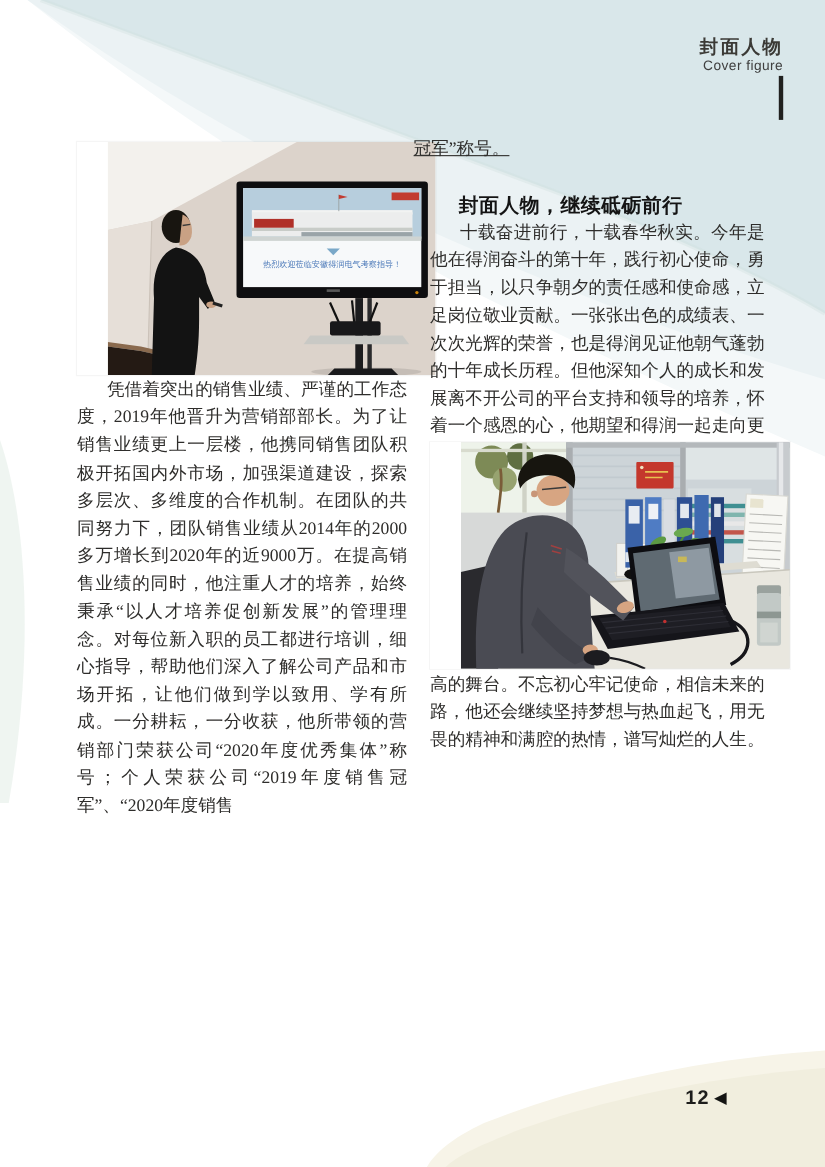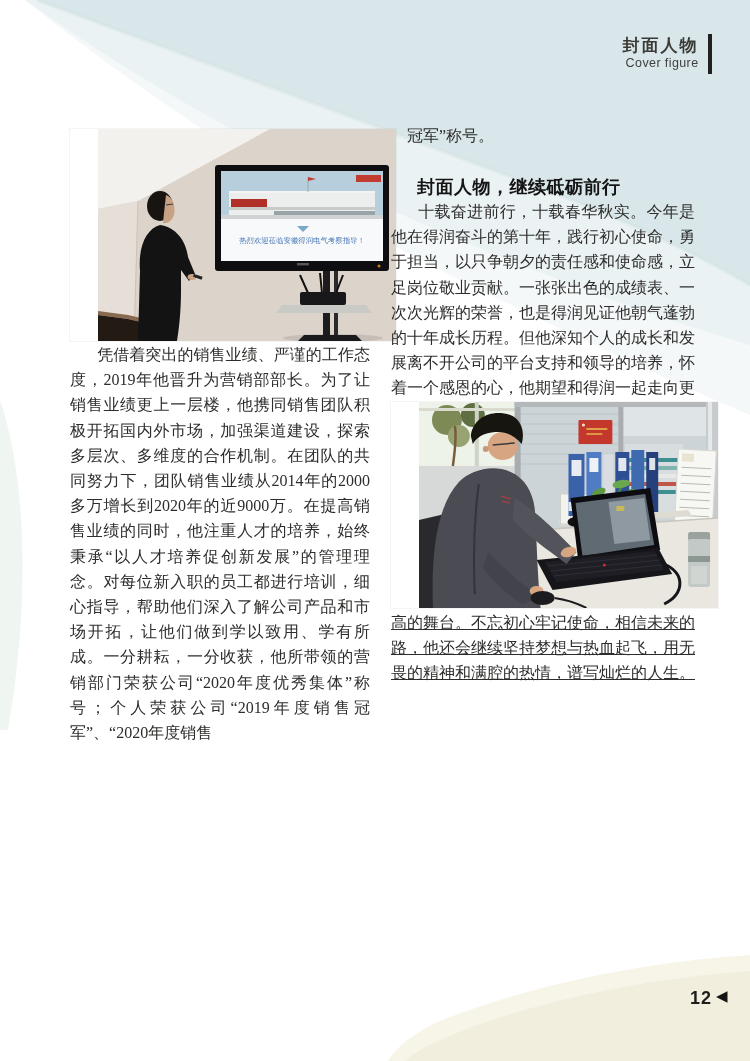--- a/index.html
+++ b/index.html
@@ -4,46 +4,46 @@
 <style>
   html,body{margin:0;padding:0;}
   body{width:750px;height:1061px;position:relative;background:#ffffff;overflow:hidden;
        font-family:"Liberation Serif","DejaVu Serif",serif;color:#2e2d2b;}
   .abs{position:absolute;}
   
   #top-decor{left:0;top:0;width:750px;height:440px;pointer-events:none;}
   #bottom-decor{left:0;bottom:0;width:750px;height:130px;pointer-events:none;}
   #left-decor{left:0;top:400px;width:46px;height:330px;pointer-events:none;}
   
-  .header{top:33px;right:38px;display:flex;align-items:center;}
+  .header{top:33px;right:38px;display:flex;align-items:flex-end;flex-direction:column;}
   .header-text{text-align:right;}
   .header-cn{font-family:"Liberation Sans","DejaVu Sans",sans-serif;font-weight:bold;
              font-size:17px;letter-spacing:2px;color:#3b3a36;line-height:20px;}
   .header-en{font-family:"Liberation Sans","DejaVu Sans",sans-serif;font-size:12.5px;
              color:#404040;line-height:15px;letter-spacing:.4px;}
   .header-bar{width:4.5px;height:40px;background:#21211f;margin-left:9px;margin-top:1px;}
   
   .bodytext{font-size:16px;line-height:25.2px;text-align:justify;text-justify:inter-ideograph;
             color:#2e2d2b;}
   .bodytext p{margin:0;}
   p.indent{text-indent:1.7em;}
   .col-left{left:70px;top:342px;width:300px;}
-  .cont-line{left:407px;top:123px;width:304px;}
+  .cont-line{left:376px;top:123px;width:304px;text-decoration:underline;}
   .section-head{left:391px;top:175px;width:304px;
       font-family:"Liberation Sans","DejaVu Sans",sans-serif;font-weight:bold;
       font-size:18px;color:#141414;padding-left:26px;letter-spacing:.5px;}
   .col-right-p1{left:391px;top:199px;width:304px;}
-  .col-right-p2{left:391px;top:610px;width:304px;text-decoration:underline;}
+  .col-right-p2{left:391px;top:610px;width:304px;}
   
   .photo{box-shadow:0 0 0 1px rgba(0,0,0,0.04);padding-left:28px;}
   #photo1{left:70px;top:129px;width:298px;height:212px;}
   #photo2{left:391px;top:402px;width:299px;height:206px;}
   .photo svg{display:block;width:100%;height:100%;}
   
-  .pagenum{left:690px;top:988px;display:flex;align-items:flex-start;
+  .pagenum{left:623px;top:988px;display:flex;align-items:center;
       font-family:"Liberation Sans","DejaVu Sans",sans-serif;}
   .pagenum .num{font-size:18px;font-weight:bold;color:#1d1d1b;letter-spacing:1px;}
   .pagenum .marker{font-size:15px;color:#141412;margin-left:4px;line-height:1;}
 </style>
 </head>
 <body>
 
 <svg id="top-decor" class="abs" viewBox="0 0 750 440" aria-hidden="true">
   <path d="M25,0 Q 200,140 420,260 Q 620,360 750,415 L750,0 Z" fill="#f4f8f9"></path>
   <path d="M25,0 Q 170,105 380,205 Q 580,295 750,345 L750,0 Z" fill="#ebf2f4"></path>

